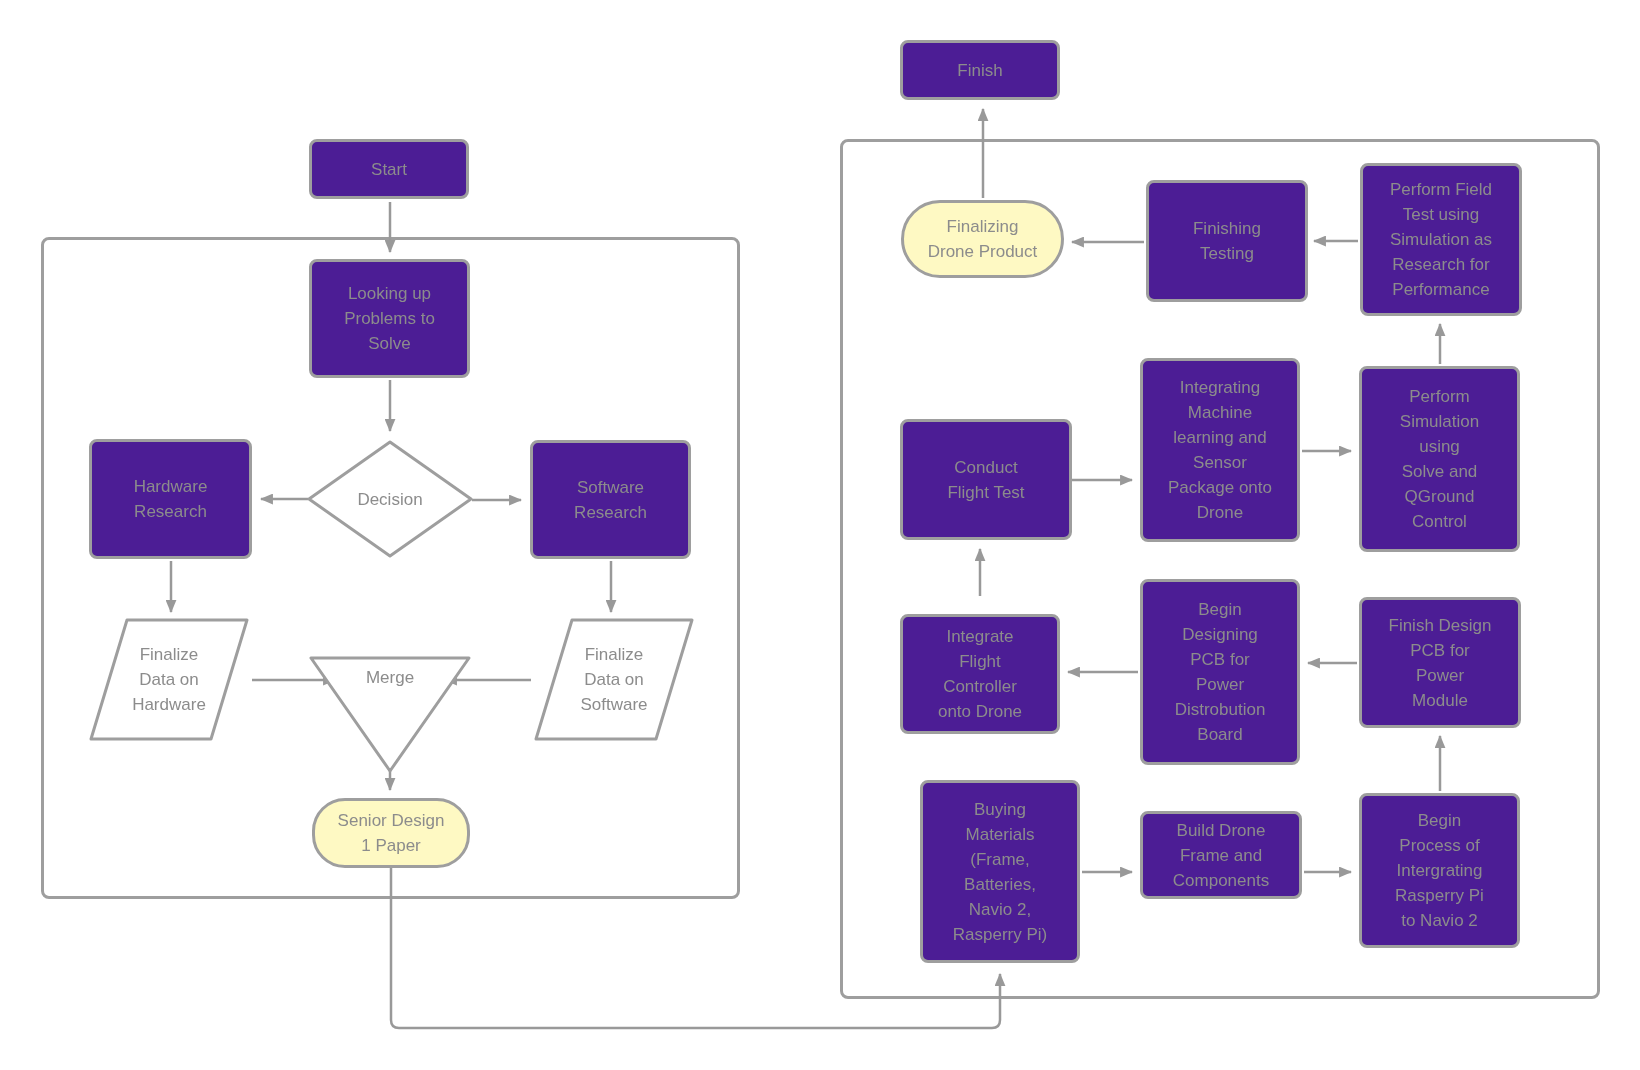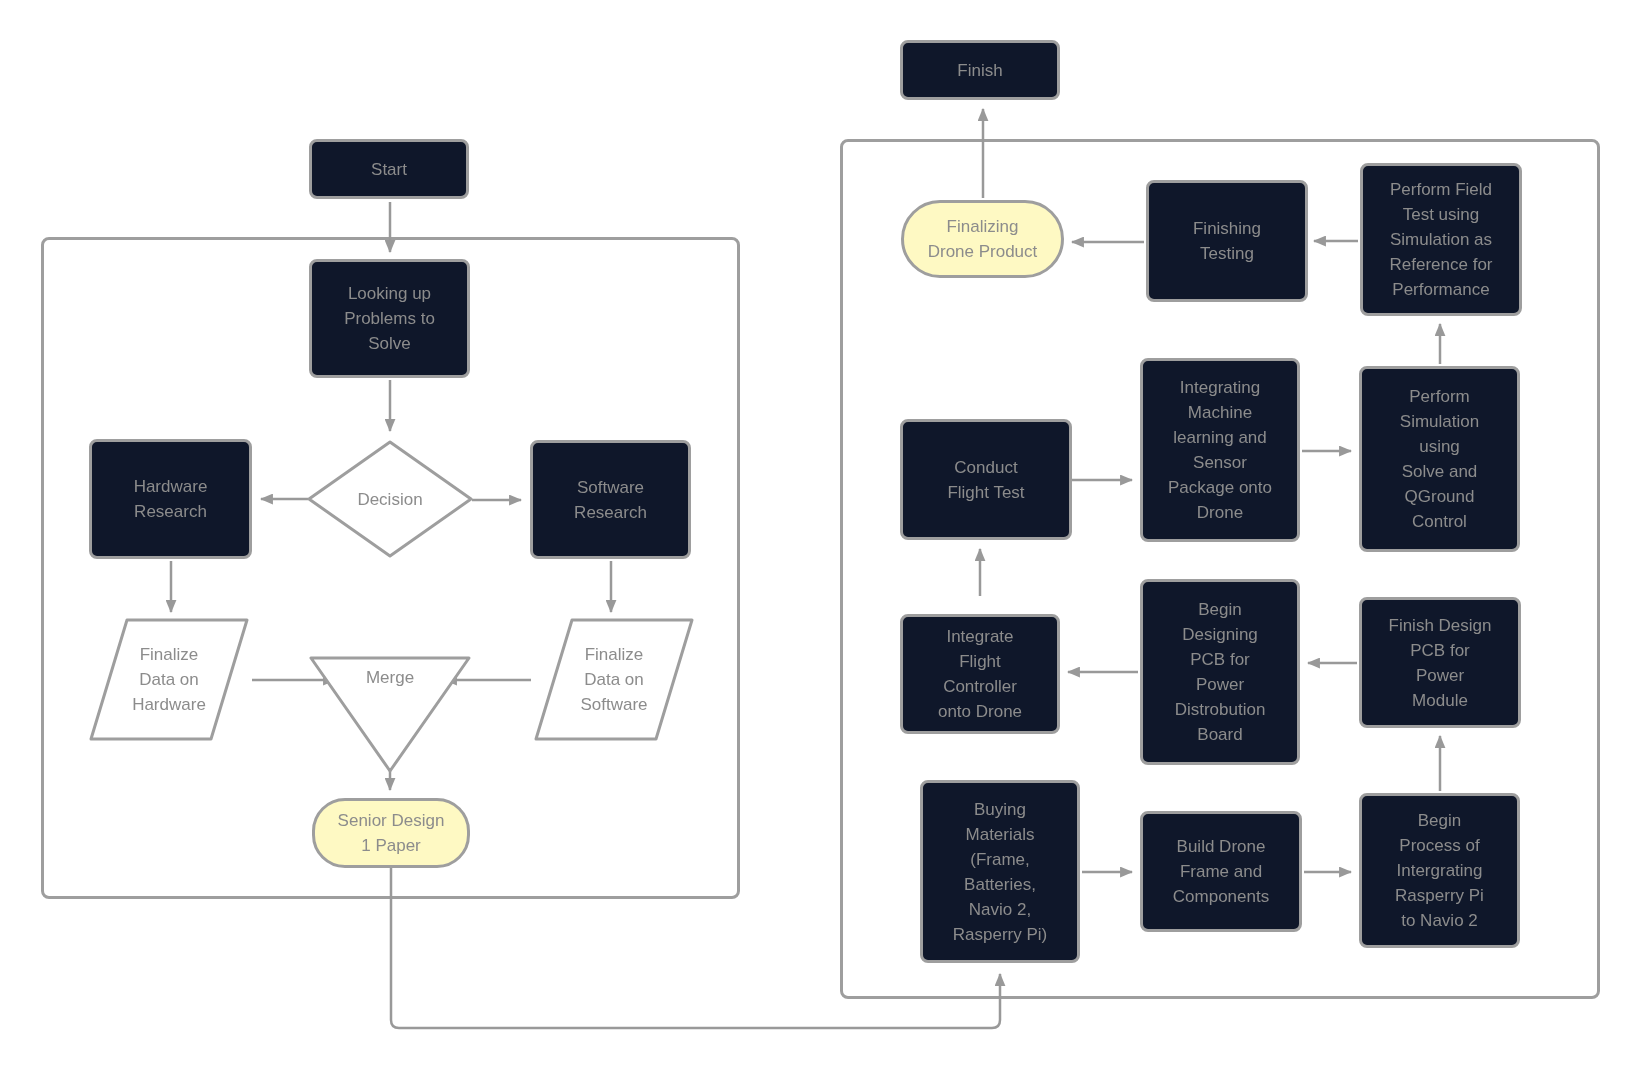--- a/index.html
+++ b/index.html
@@ -16,21 +16,21 @@
   .container-frame{
     position:absolute;border:3px solid var(--border);border-radius:8px;
     background:transparent;box-sizing:border-box;
   }
   #connectors{position:absolute;left:0;top:0;z-index:2;}
   .node{
     position:absolute;display:flex;align-items:center;justify-content:center;
     text-align:center;color:var(--text);font-size:17px;line-height:25px;
     white-space:pre-line;box-sizing:border-box;z-index:3;
   }
-  .box{background:#0f172a;border:3px solid var(--border);border-radius:8px;}
+  .box{background:#4c1d95;border:3px solid var(--border);border-radius:8px;}
   .pill{background:#fef9c3;border:3px solid var(--border);}
   .shape{background:transparent;border:none;}
   .shape svg{position:absolute;left:0;top:0;width:100%;height:100%;}
   .shape .lbl{position:relative;z-index:1;}
   .poly{fill:#ffffff;stroke:var(--border);stroke-width:3;stroke-linejoin:round;}
   .top-label{align-items:flex-start;padding-top:10px;}
 </style>
 </head>
 <body>
 
@@ -117,21 +117,21 @@
 1 Paper</div>
 
   <div class="node box" style="left:900px;top:40px;width:160px;height:60px;">Finish</div>
   <div class="node pill" style="left:901px;top:200px;width:163px;height:78px;border-radius:39px;">Finalizing
 Drone Product</div>
   <div class="node box" style="left:1146px;top:180px;width:162px;height:122px;">Finishing
 Testing</div>
   <div class="node box" style="left:1360px;top:163px;width:162px;height:153px;">Perform Field
 Test using
 Simulation as
-Reference for
+Research for
 Performance</div>
 
   <div class="node box" style="left:900px;top:419px;width:172px;height:121px;">Conduct
 Flight Test</div>
   <div class="node box" style="left:1140px;top:358px;width:160px;height:184px;">Integrating
 Machine
 learning and
 Sensor
 Package onto
 Drone</div>
@@ -156,21 +156,21 @@
 PCB for
 Power
 Module</div>
 
   <div class="node box" style="left:920px;top:780px;width:160px;height:183px;">Buying
 Materials
 (Frame,
 Batteries,
 Navio 2,
 Rasperry Pi)</div>
-  <div class="node box" style="left:1140px;top:811px;width:162px;height:121px;">Build Drone
+  <div class="node box" style="left:1140px;top:811px;width:162px;height:88px;">Build Drone
 Frame and
 Components</div>
   <div class="node box" style="left:1359px;top:793px;width:161px;height:155px;">Begin
 Process of
 Intergrating
 Rasperry Pi
 to Navio 2</div>
 
 </div>
 

